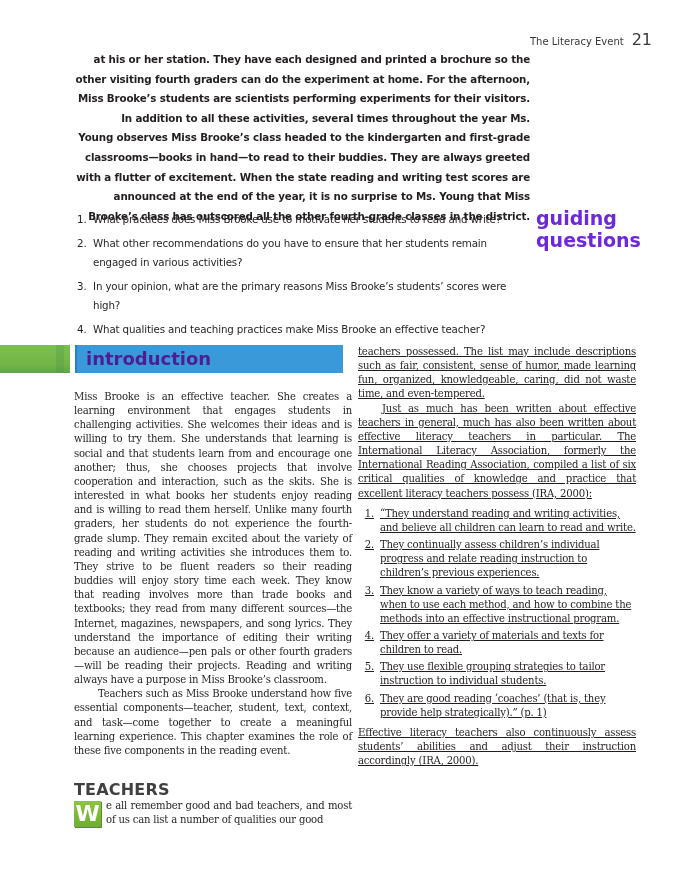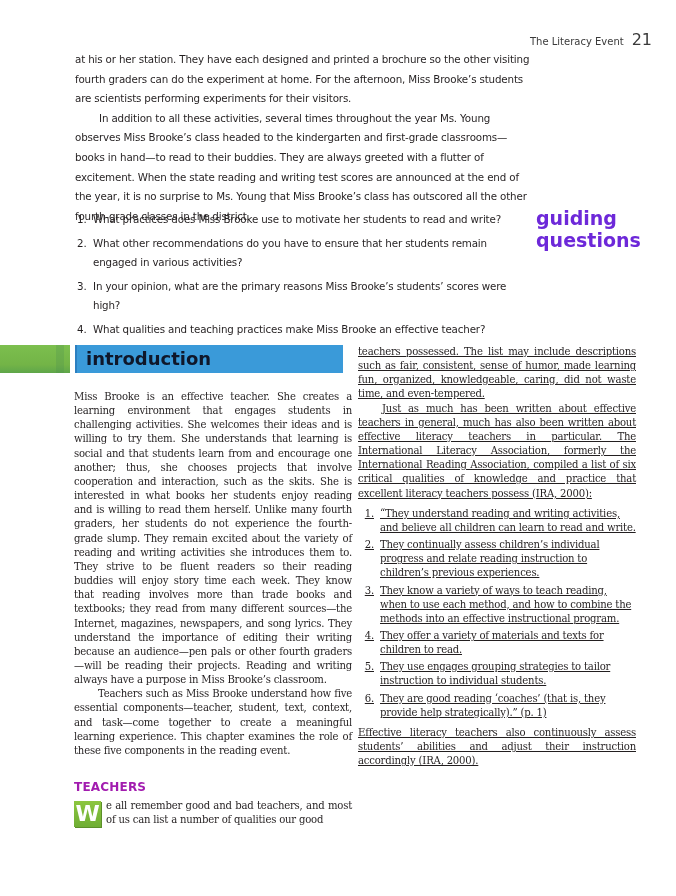--- a/index.html
+++ b/index.html
@@ -11,21 +11,21 @@
       font-family: "DejaVu Sans", sans-serif; font-size: 10px; color: #3a3a3a;
       display: flex; align-items: baseline; gap: 8px;
     }
     .running-head .page-num { font-size: 16px; font-weight: normal; }
 
     .intro-block {
       position: absolute; left: 75px; top: 50px; width: 455px;
       font-family: "DejaVu Sans", sans-serif; font-size: 10.3px; line-height: 19.6px;
       color: #231f20; letter-spacing: -0.15px;
     }
-    .intro-block p { text-align: left; }
+    .intro-block p { text-align: right; font-weight: bold; }
     .intro-block p.indent { text-indent: 24px; }
 
     .questions {
       position: absolute; left: 75px; top: 210px; width: 455px;
       font-family: "DejaVu Sans", sans-serif; font-size: 10.3px; line-height: 19.6px;
       letter-spacing: -0.15px;
     }
     .questions ol { list-style: none; }
     .questions li { display: flex; margin-bottom: 4px; }
     .questions li .num { width: 18px; flex: none; padding-left: 2px; }
@@ -41,37 +41,37 @@
       position: absolute; left: 0; top: 345px; width: 70px; height: 28px;
       background: linear-gradient(180deg, #7cbf4e 0%, #73b447 70%, #5ea64a 100%);
     }
     .green-strip::after {
       content: ""; position: absolute; right: 6px; top: 0; width: 8px; height: 100%;
       background: rgba(70,140,80,0.25);
     }
     .intro-banner {
       position: absolute; left: 75px; top: 345px; width: 268px; height: 28px;
       background: #3a9ad9; border-left: 2px solid #2c7fc0;
-      font-family: "DejaVu Sans", sans-serif; font-weight: bold; color: #0f172a;
+      font-family: "DejaVu Sans", sans-serif; font-weight: bold; color: #4c1d95;
       font-size: 18px; line-height: 28px; padding-left: 9px;
     }
 
     .col {
       position: absolute; width: 278px;
       font-family: "DejaVu Serif", serif; font-size: 10.1px; line-height: 14.15px;
       text-align: justify; color: #231f20; letter-spacing: -0.2px;
     }
     .col-left { left: 74px; top: 390px; }
     .col-right { left: 358px; top: 345px; text-decoration: underline; }
     .col p.indent { text-indent: 24px; }
 
     .teachers-head {
       position: absolute; left: 74px; top: 780px;
-      font-family: "DejaVu Sans", sans-serif; font-weight: bold; font-size: 12px;
-      color: #a21caf; letter-spacing: 0.2px;
+      font-family: "DejaVu Sans", sans-serif; font-weight: bold; font-size: 16px;
+      color: #404040; letter-spacing: 0.2px;
     }
     .teachers-para {
       position: absolute; left: 74px; top: 799px; width: 278px;
       font-family: "DejaVu Serif", serif; font-size: 10.1px; line-height: 14.15px;
       text-align: justify; letter-spacing: -0.2px;
     }
     .dropcap {
       float: left; width: 27px; height: 26px; margin: 2px 5px 0 0;
       background: linear-gradient(180deg, #8cc63f 0%, #6fae34 100%);
       color: #ffffff; font-family: "DejaVu Sans", sans-serif; font-weight: bold;
@@ -152,21 +152,21 @@
     <li>
       <span class="num">3.</span>
       <span class="txt">They know a variety of ways to teach reading, when to use each method, and how to combine the methods into an effective instructional program.</span>
     </li>
     <li>
       <span class="num">4.</span>
       <span class="txt">They offer a variety of materials and texts for children to read.</span>
     </li>
     <li>
       <span class="num">5.</span>
-      <span class="txt">They use engages grouping strategies to tailor instruction to individual students.</span>
+      <span class="txt">They use flexible grouping strategies to tailor instruction to individual students.</span>
     </li>
     <li>
       <span class="num">6.</span>
       <span class="txt">They are good reading ‘coaches’ (that is, they provide help strategically).” (p. 1)</span>
     </li>
   </ol>
   <p>Effective literacy teachers also continuously assess students’ abilities and adjust their instruction accordingly (IRA, 2000).</p>
 </div>
 
 </body></html>

